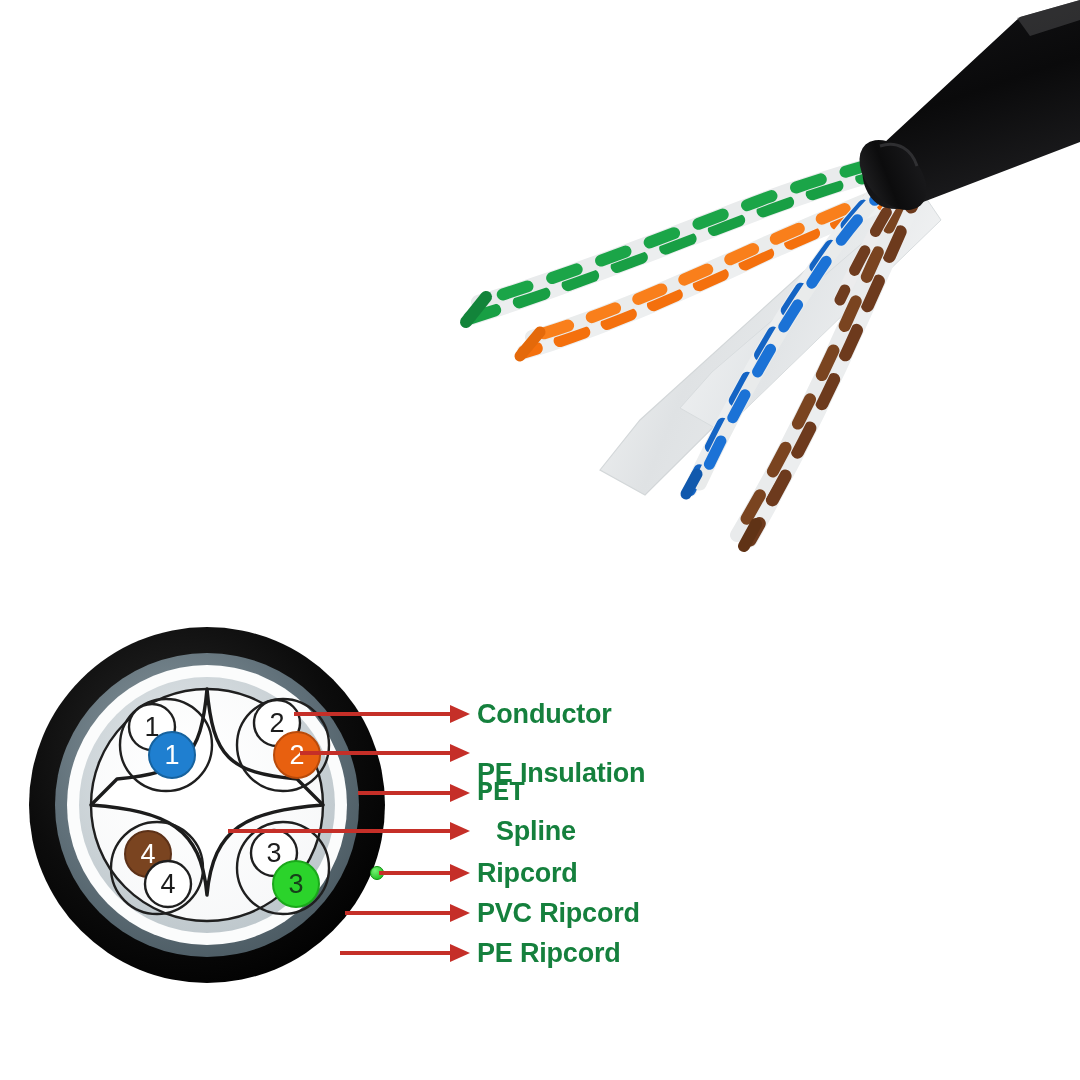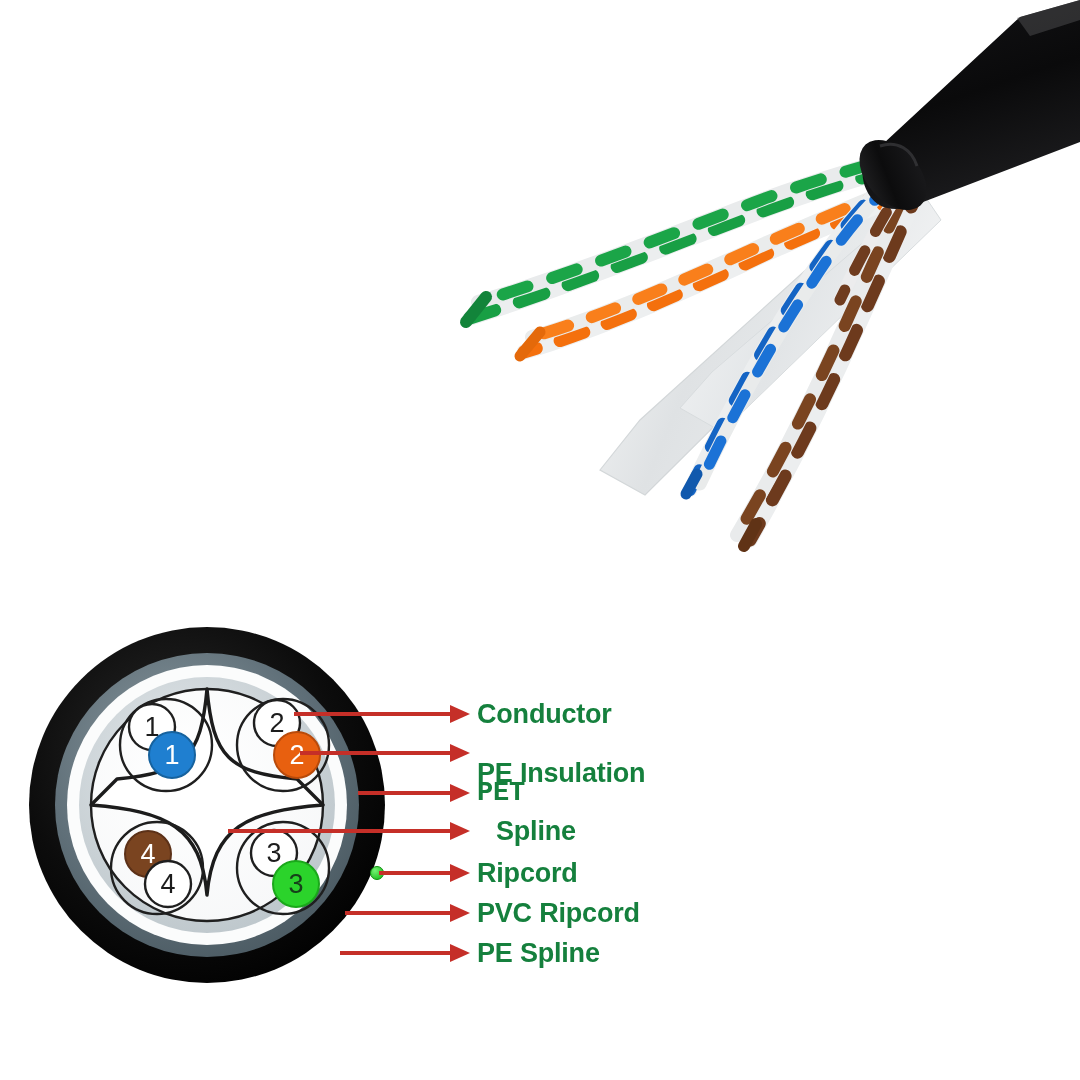--- a/index.html
+++ b/index.html
@@ -226,15 +226,15 @@
       <path d="M 450,944 L 470,953 L 450,962 Z" fill="#c52f28"></path>
     </g>
   </svg>
 
   <div class="callout-label" style="left:477px; top:701px;">Conductor</div>
   <div class="callout-label" style="left:477px; top:760px;">PE Insulation</div>
   <div class="callout-label" style="left:477px; top:780px;font-family:Liberation Mono, monospace;">PET</div>
   <div class="callout-label" style="left:496px; top:818px;text-align:center;">Spline</div>
   <div class="callout-label" style="left:477px; top:860px;">Ripcord</div>
   <div class="callout-label" style="left:477px; top:900px;">PVC Ripcord</div>
-  <div class="callout-label" style="left:477px; top:940px;">PE Spline</div>
+  <div class="callout-label" style="left:477px; top:940px;">PE Ripcord</div>
 
 </div>
 
 </body></html>

